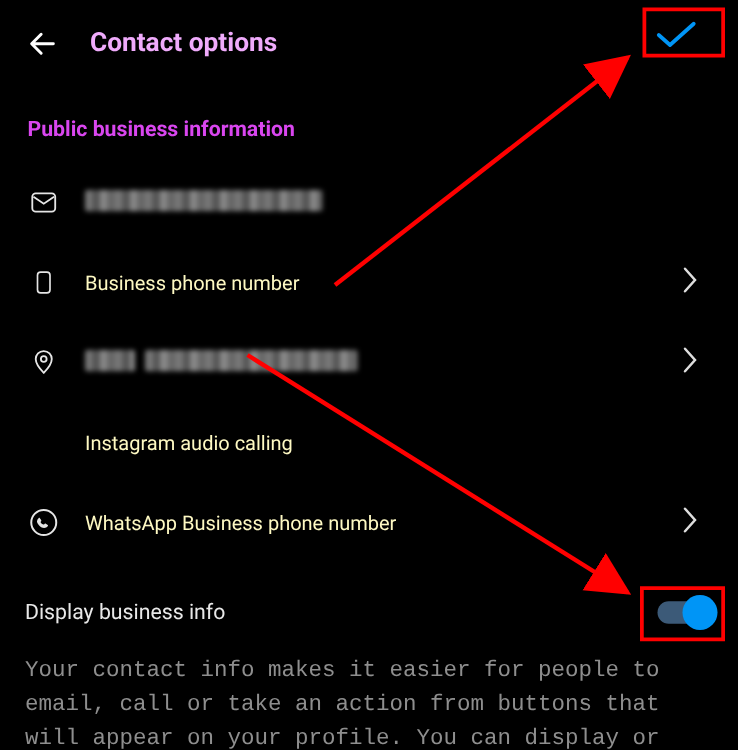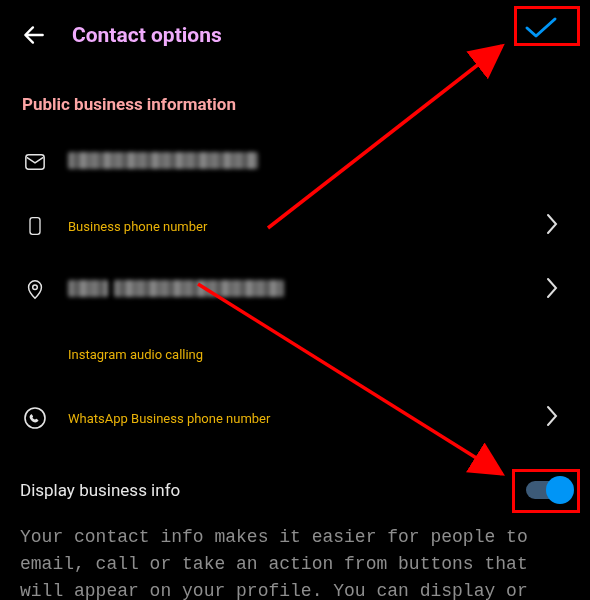--- a/index.html
+++ b/index.html
@@ -4,25 +4,25 @@
   <style>
     * { margin:0; padding:0; box-sizing:border-box; }
     body { width:590px; height:600px; background:#000; font-family:-apple-system,BlinkMacSystemFont,"Segoe UI",Roboto,Helvetica,Arial,sans-serif; color:#fff; position:relative; overflow:hidden; }
     .screen { width:100%; height:100%; padding:12px 20px 0 20px; position:relative; }
     .header { display:flex; align-items:center; height:46px; }
     .back { width:28px; height:28px; display:flex; align-items:center; justify-content:center; cursor:pointer; }
     .title { font-size:21px; font-weight:700; margin-left:24px; color:#f0abfc; }
     .confirm { position:absolute; right:20px; top:12px; width:58px; height:32px; display:flex; align-items:center; justify-content:center; cursor:pointer; }
     .confirm svg { width:34px; height:24px; }
     .box-confirm { position:absolute; right:10px; top:6px; width:66px; height:40px; border:3px solid #ff0000; pointer-events:none; }
-    .section-title { font-size:17px; font-weight:700; margin-top:36px; margin-left:2px; color:#fca5a5; }
+    .section-title { font-size:17px; font-weight:700; margin-top:36px; margin-left:2px; color:#d946ef; }
     .rows { margin-top:16px; }
     .row { display:flex; align-items:center; height:64px; cursor:pointer; }
     .row .ico { width:30px; display:flex; align-items:center; justify-content:center; flex:0 0 30px; }
-    .row .label { margin-left:18px; font-size:13px; color:#eab308; flex:1; }
+    .row .label { margin-left:18px; font-size:16px; color:#fef9c3; flex:1; }
     .row .chev { flex:0 0 24px; color:#ddd; }
     .chev svg { width:12px; height:22px; }
     .redacted { display:inline-block; height:17px; background:repeating-linear-gradient(90deg,#777 0 6px,#555 6px 12px,#888 12px 18px,#666 18px 24px); border-radius:2px; filter:blur(2px); }
     .toggle-sec { margin-top:30px; display:flex; align-items:center; }
     .toggle-label { font-size:17px; color:#e8e8e8; flex:1; }
     .toggle { position:relative; width:44px; height:18px; background:#3c5a78; border-radius:10px; cursor:pointer; }
     .toggle .knob { position:absolute; right:-4px; top:-5px; width:28px; height:28px; background:#0095f6; border-radius:50%; }
     .box-toggle { position:absolute; right:10px; top:469px; width:68px; height:44px; border:3px solid #ff0000; pointer-events:none; }
     .desc { margin-top:24px; font-size:18px; line-height:1.5; color:#8e8e8e; padding-right:6px;font-family:Liberation Mono, monospace; }
     .annot { position:absolute; pointer-events:none; }

